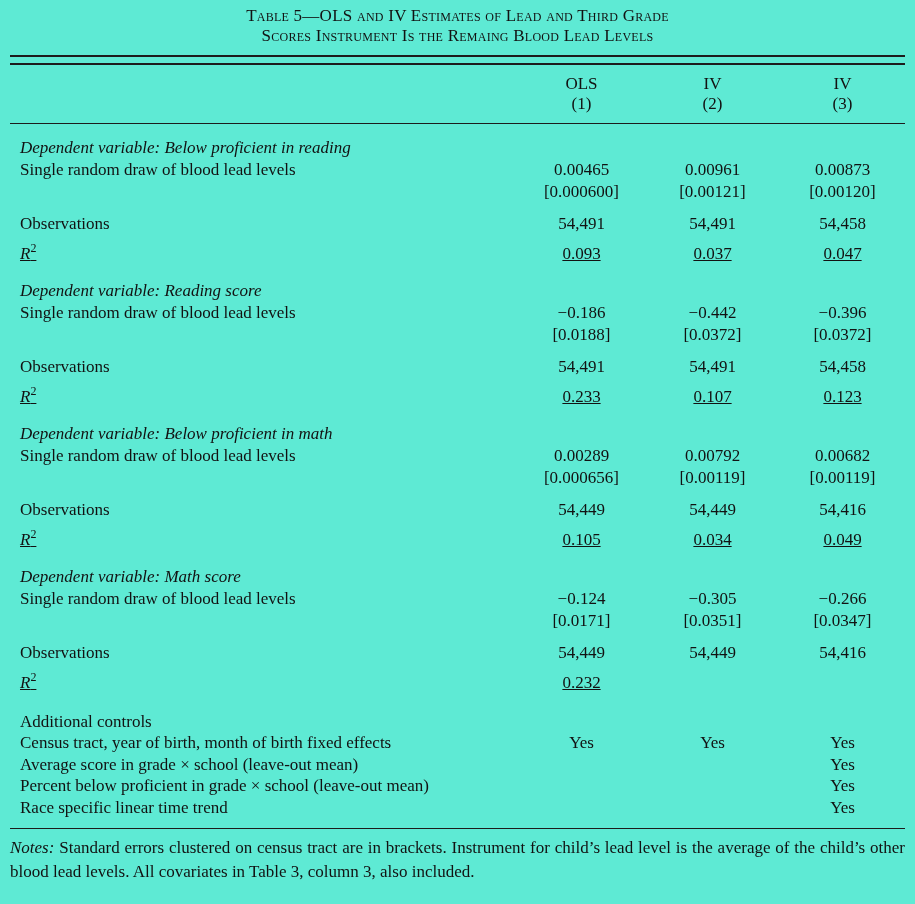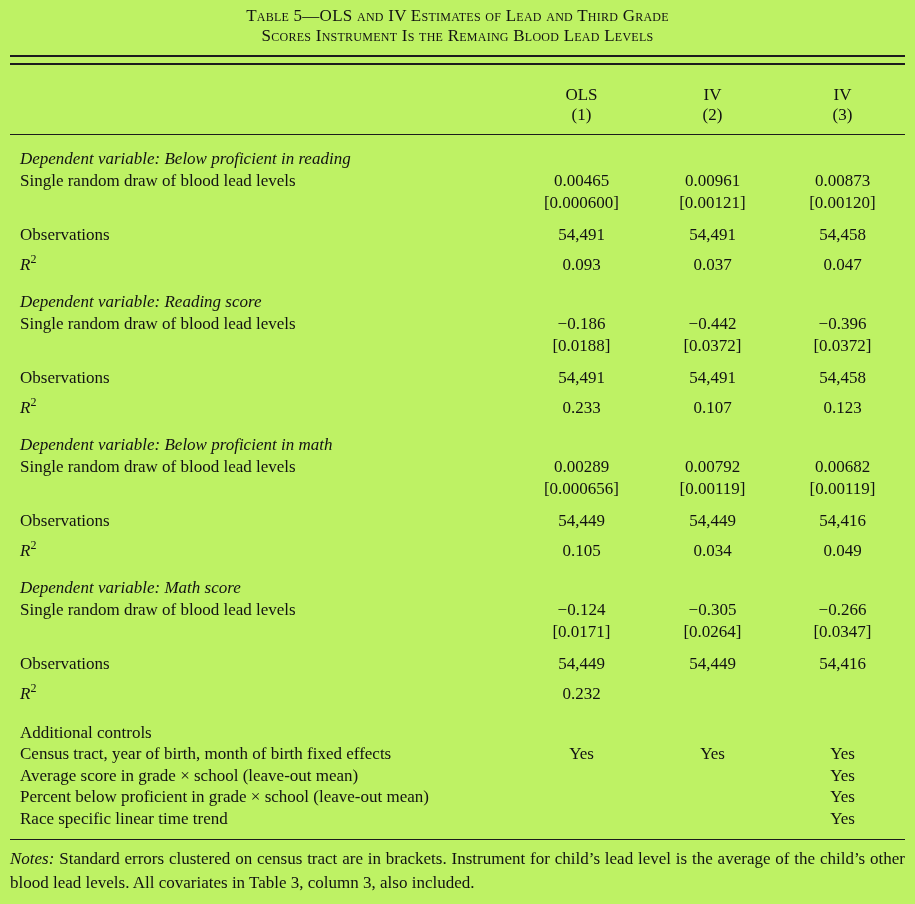--- a/index.html
+++ b/index.html
@@ -1,44 +1,44 @@
 <!DOCTYPE html>
 <html><head>
 <meta charset="utf-8">
 <style>
   html, body { margin: 0; padding: 0; background: #ffffff; }
   .page {
     width: 915px; height: 904px; box-sizing: border-box;
-    background: #bef264; color: #121212;
+    background: #5eead4; color: #121212;
     font-family: "Liberation Serif", "DejaVu Serif", serif;
     padding: 4px 10px 0 10px; overflow: hidden;
   }
   .title-block { text-align: center; margin-top: 2px; }
   .title-line {
     font-variant: small-caps; font-size: 17px; line-height: 20px;
     letter-spacing: 0.25px;
   }
   .double-rule {
     margin-top: 9px; height: 6px;
     border-top: 2px solid #1c1c1c; border-bottom: 2px solid #1c1c1c;
   }
   table.main {
     width: 100%; border-collapse: collapse; table-layout: fixed;
     font-size: 17px;
   }
   td { padding: 0; vertical-align: baseline; }
   td.lbl { text-align: left; padding-left: 10px; }
   td.val { text-align: center; }
-  tr.hdr-method td { padding-top: 20px; line-height: 20px; }
+  tr.hdr-method td { padding-top: 9px; line-height: 20px; }
   tr.hdr-num td { padding-bottom: 9px; line-height: 20px; border-bottom: 1.5px solid #1c1c1c; }
   tr.dep-row td { padding-top: 13px; line-height: 21px; font-style: italic; }
   tr.coef-row td { padding-top: 1px; line-height: 22px; }
   tr.se-row td { line-height: 22px; margin-top: 24px; }
   tr.obs-row td { padding-top: 10px; line-height: 21px; }
-  tr.r2-row td { padding-top: 9px; padding-bottom: 3px; line-height: 21px; }
+  tr.r2-row td { padding-top: 9px; padding-bottom: 3px; line-height: 21px; text-decoration: underline; }
   tr.ctrl-hdr td { padding-top: 15px; line-height: 21px; }
   tr.ctrl-row td { line-height: 21.5px; }
   sup.exp { font-size: 12px; line-height: 0; }
   .bottom-rule { border-top: 1.5px solid #1c1c1c; margin-top: 10px; }
   .notes {
     font-size: 17px; line-height: 23.5px; text-align: justify;
     margin: 7px 0 0 0;
   }
   .notes .notes-label { font-style: italic; margin-top: 23px; }
 </style>
@@ -165,21 +165,21 @@
     </tr>
     <tr class="coef-row">
       <td class="lbl">Single random draw of blood lead levels</td>
       <td class="val">−0.124</td>
       <td class="val">−0.305</td>
       <td class="val">−0.266</td>
     </tr>
     <tr class="se-row">
       <td class="lbl"></td>
       <td class="val">[0.0171]</td>
-      <td class="val">[0.0264]</td>
+      <td class="val">[0.0351]</td>
       <td class="val">[0.0347]</td>
     </tr>
     <tr class="obs-row">
       <td class="lbl">Observations</td>
       <td class="val">54,449</td>
       <td class="val">54,449</td>
       <td class="val">54,416</td>
     </tr>
     <tr class="r2-row">
       <td class="lbl"><i>R</i><sup class="exp">2</sup></td>

